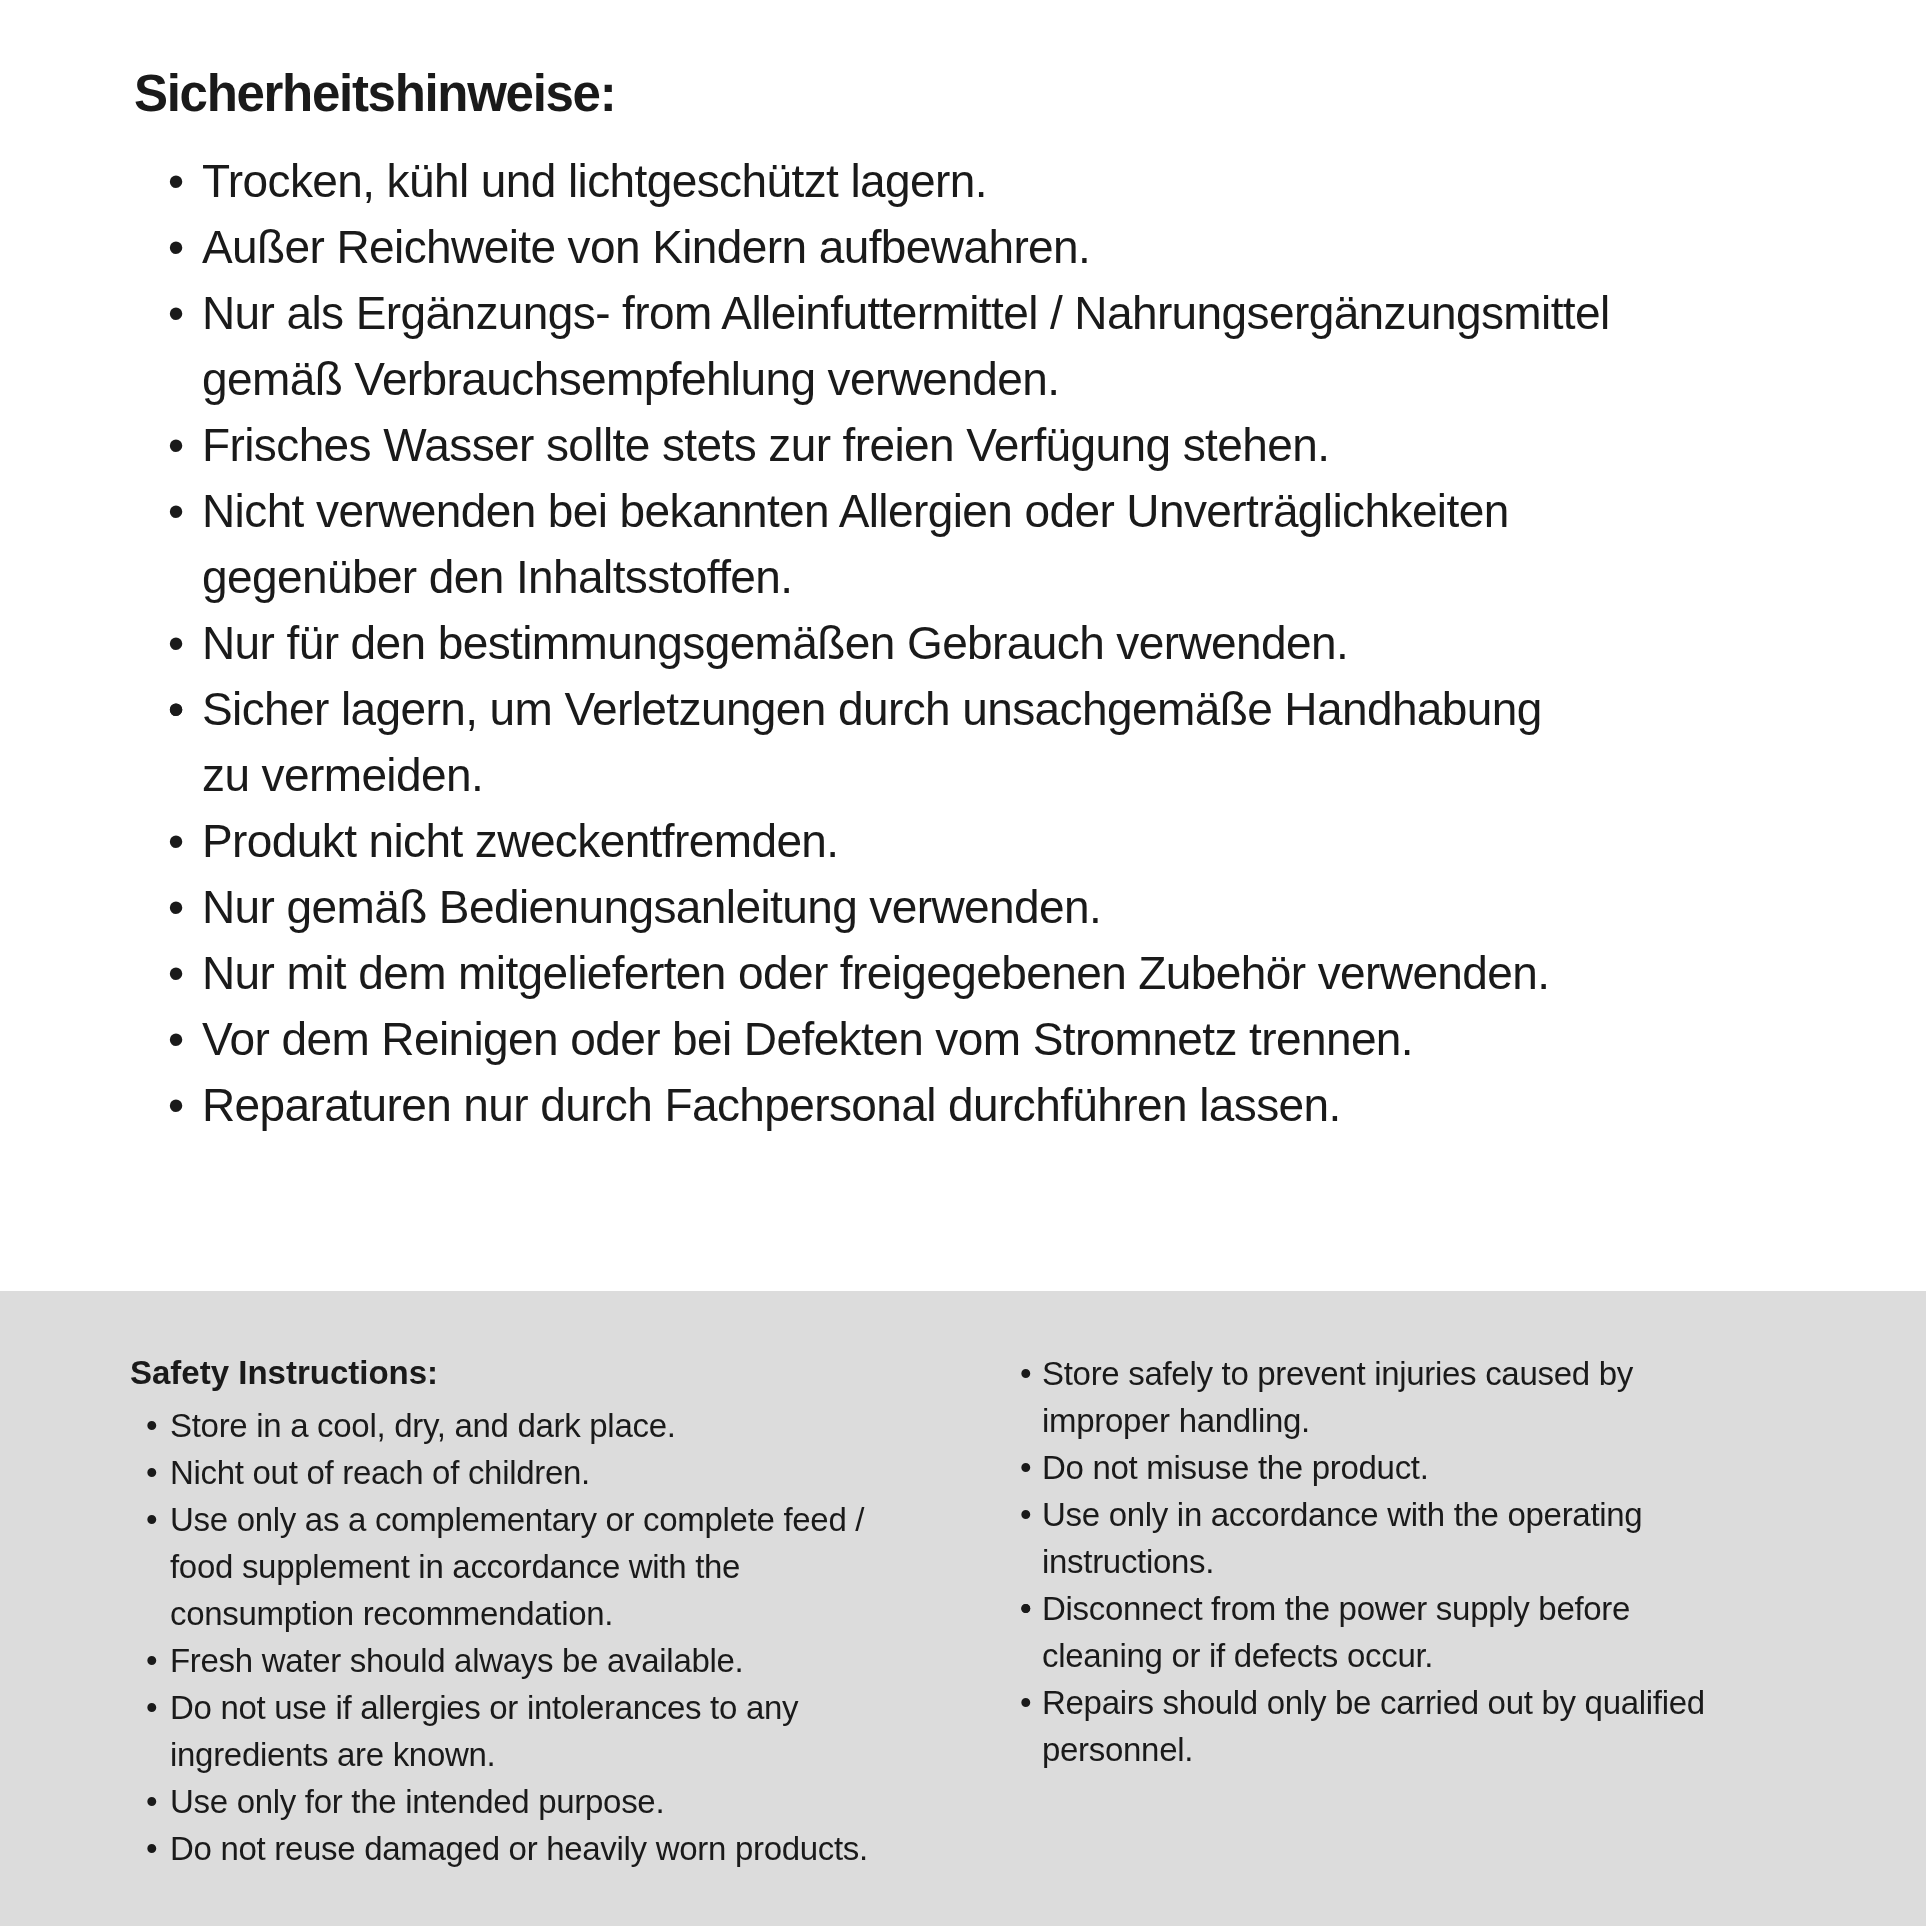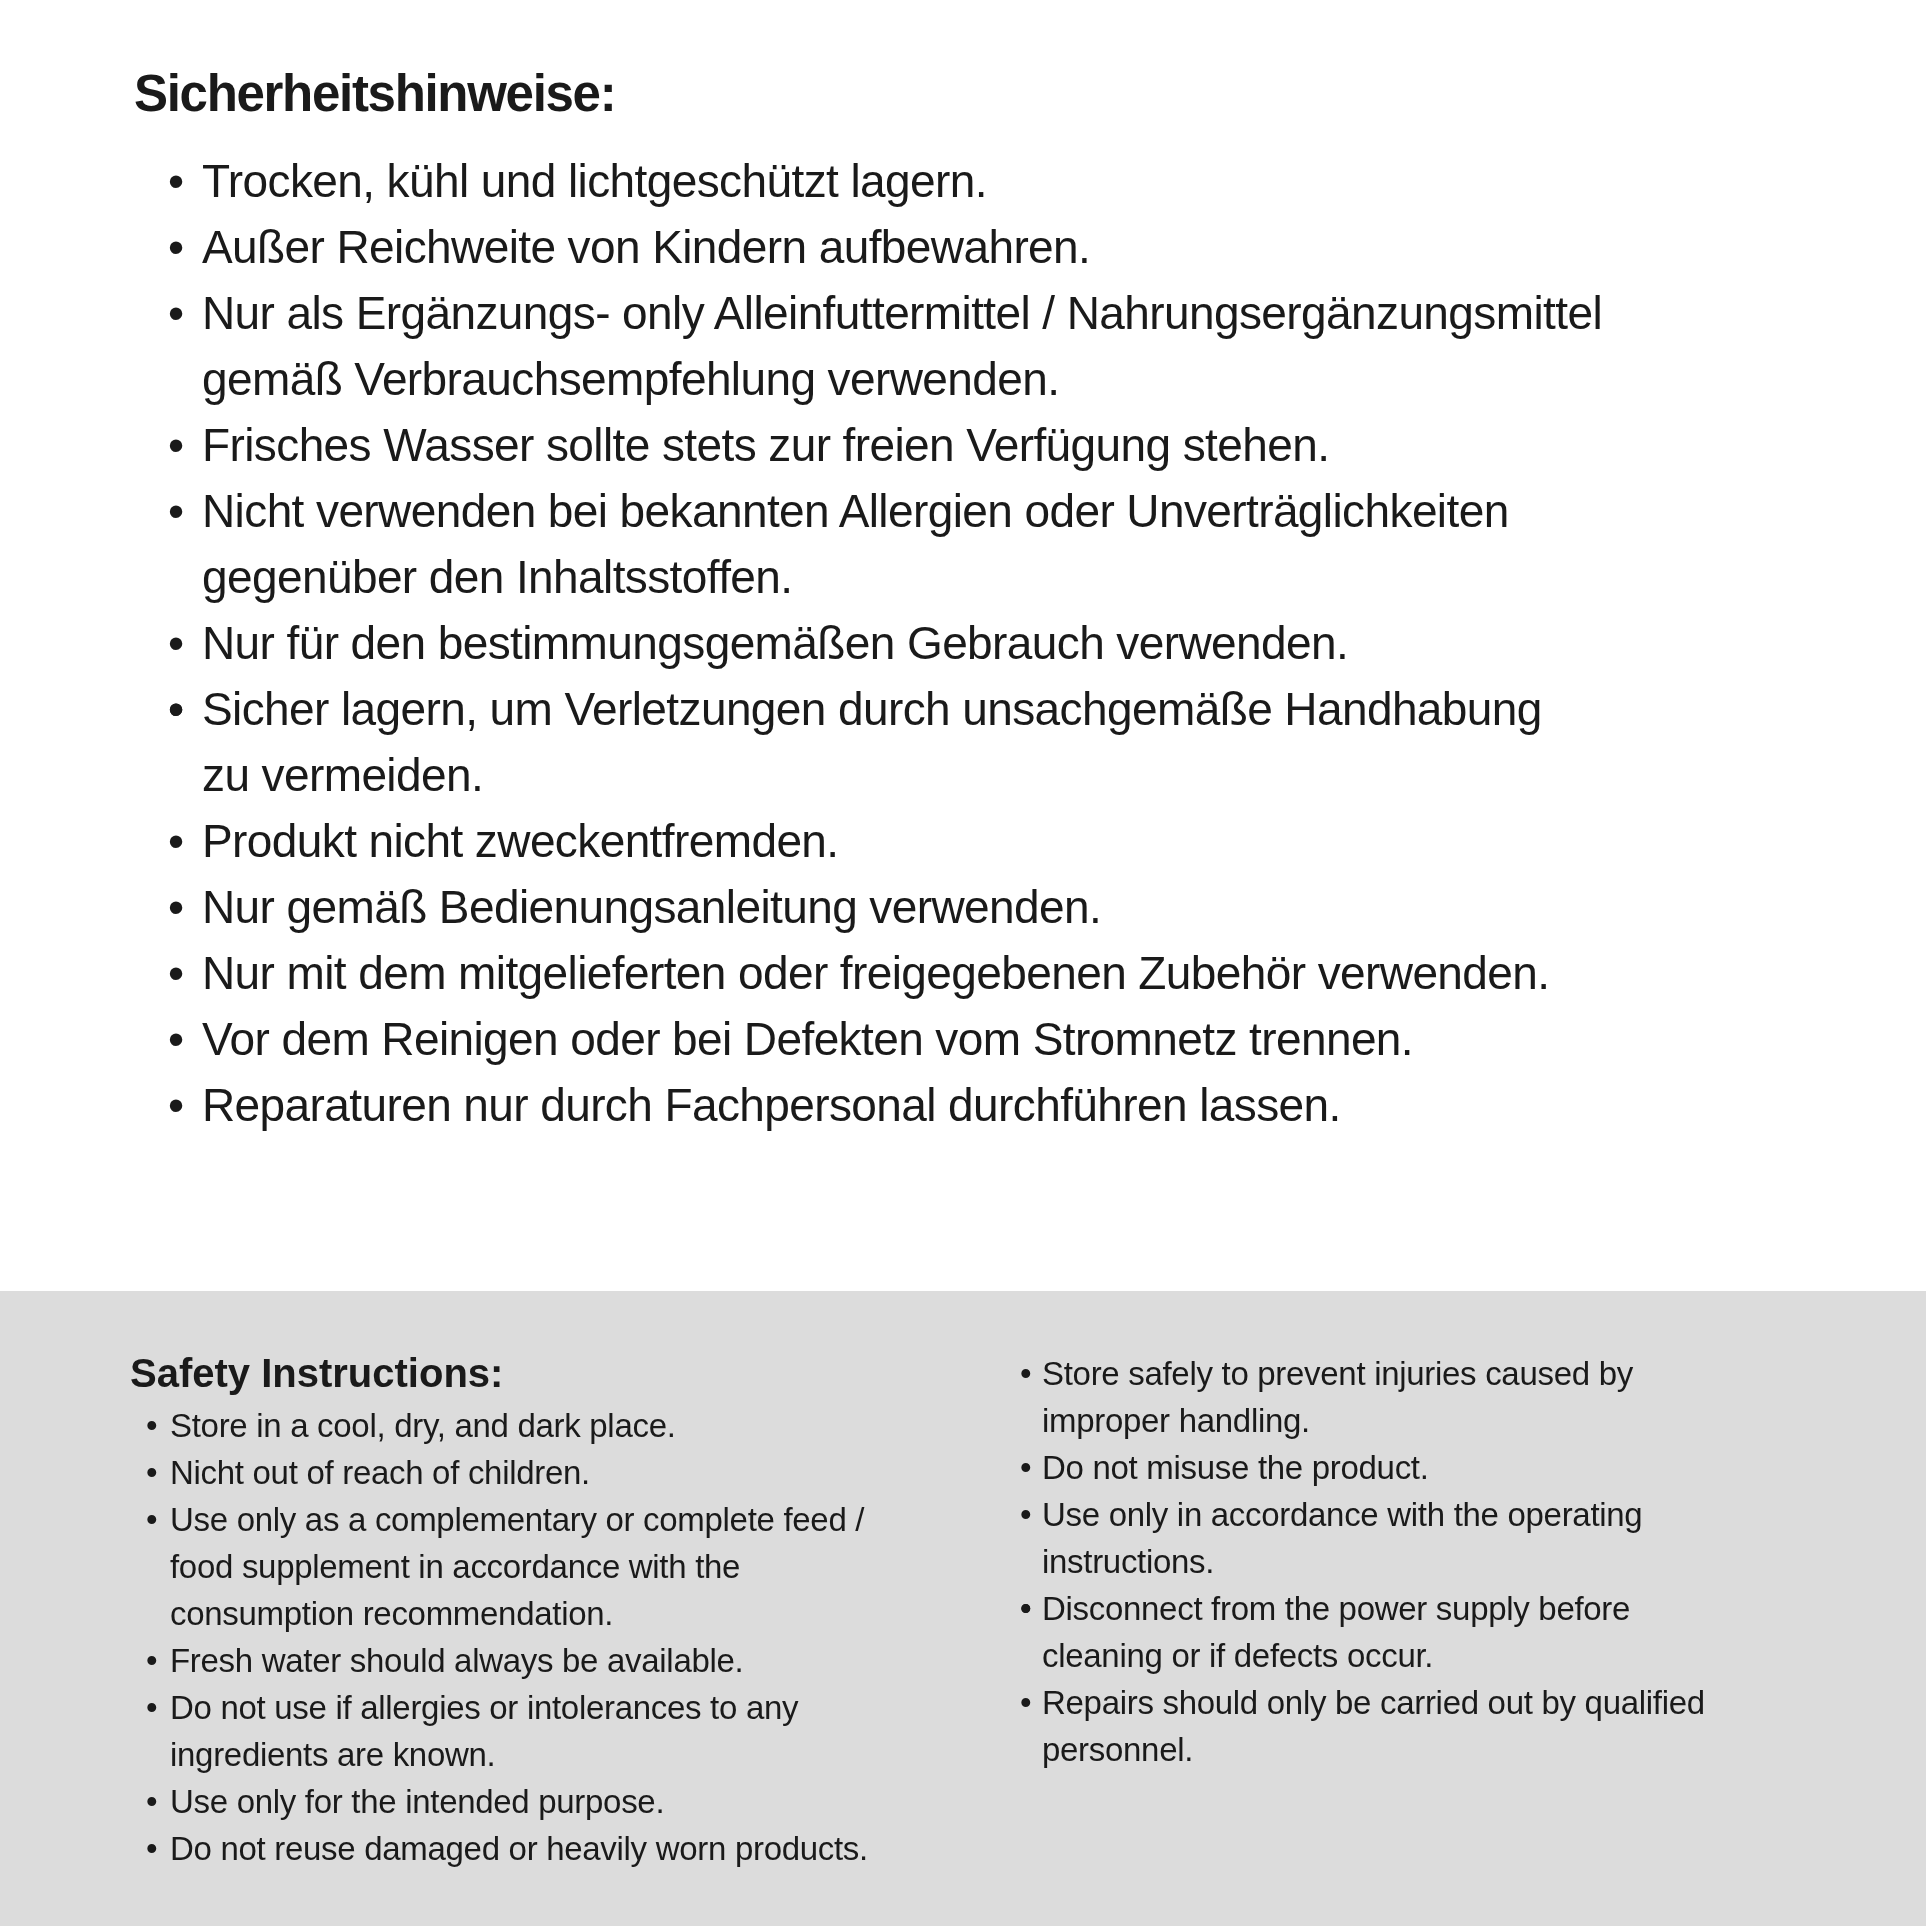--- a/index.html
+++ b/index.html
@@ -57,21 +57,21 @@
     left: 0;
     top: 1291px;
     width: 1926px;
     height: 636px;
     background: #dcdcdc;
   }
   .en-title {
     position: absolute;
     left: 130px;
     top: 1352px;
-    font-size: 40px;
+    font-size: 33px;
     font-weight: 700;
     line-height: 42px;
     white-space: nowrap;
   }
   .en-list {
     font-size: 33px;
     line-height: 47px;
     letter-spacing: -0.3px;
   }
   .en-left {
@@ -88,21 +88,21 @@
   .en-right li { padding-left: 22px; }
 </style>
 </head>
 <body style="background: rgb(255, 255, 255); color: rgb(26, 26, 26);">
 
 <div class="de-title">Sicherheitshinweise:</div>
 
 <ul class="blist de-list">
     <li><span class="blt">•</span><span class="txt">Trocken, kühl und lichtgeschützt lagern.</span></li>
     <li><span class="blt">•</span><span class="txt">Außer Reichweite von Kindern aufbewahren.</span></li>
-    <li><span class="blt">•</span><span class="txt">Nur als Ergänzungs- only Alleinfuttermittel / Nahrungsergänzungsmittel
+    <li><span class="blt">•</span><span class="txt">Nur als Ergänzungs- from Alleinfuttermittel / Nahrungsergänzungsmittel
 gemäß Verbrauchsempfehlung verwenden.</span></li>
     <li><span class="blt">•</span><span class="txt">Frisches Wasser sollte stets zur freien Verfügung stehen.</span></li>
     <li><span class="blt">•</span><span class="txt">Nicht verwenden bei bekannten Allergien oder Unverträglichkeiten
 gegenüber den Inhaltsstoffen.</span></li>
     <li><span class="blt">•</span><span class="txt">Nur für den bestimmungsgemäßen Gebrauch verwenden.</span></li>
     <li><span class="blt">•</span></li>
     <li><span class="blt">•</span><span class="txt">Sicher lagern, um Verletzungen durch unsachgemäße Handhabung
 zu vermeiden.</span></li>
     <li><span class="blt">•</span><span class="txt">Produkt nicht zweckentfremden.</span></li>
     <li><span class="blt">•</span><span class="txt">Nur gemäß Bedienungsanleitung verwenden.</span></li>

